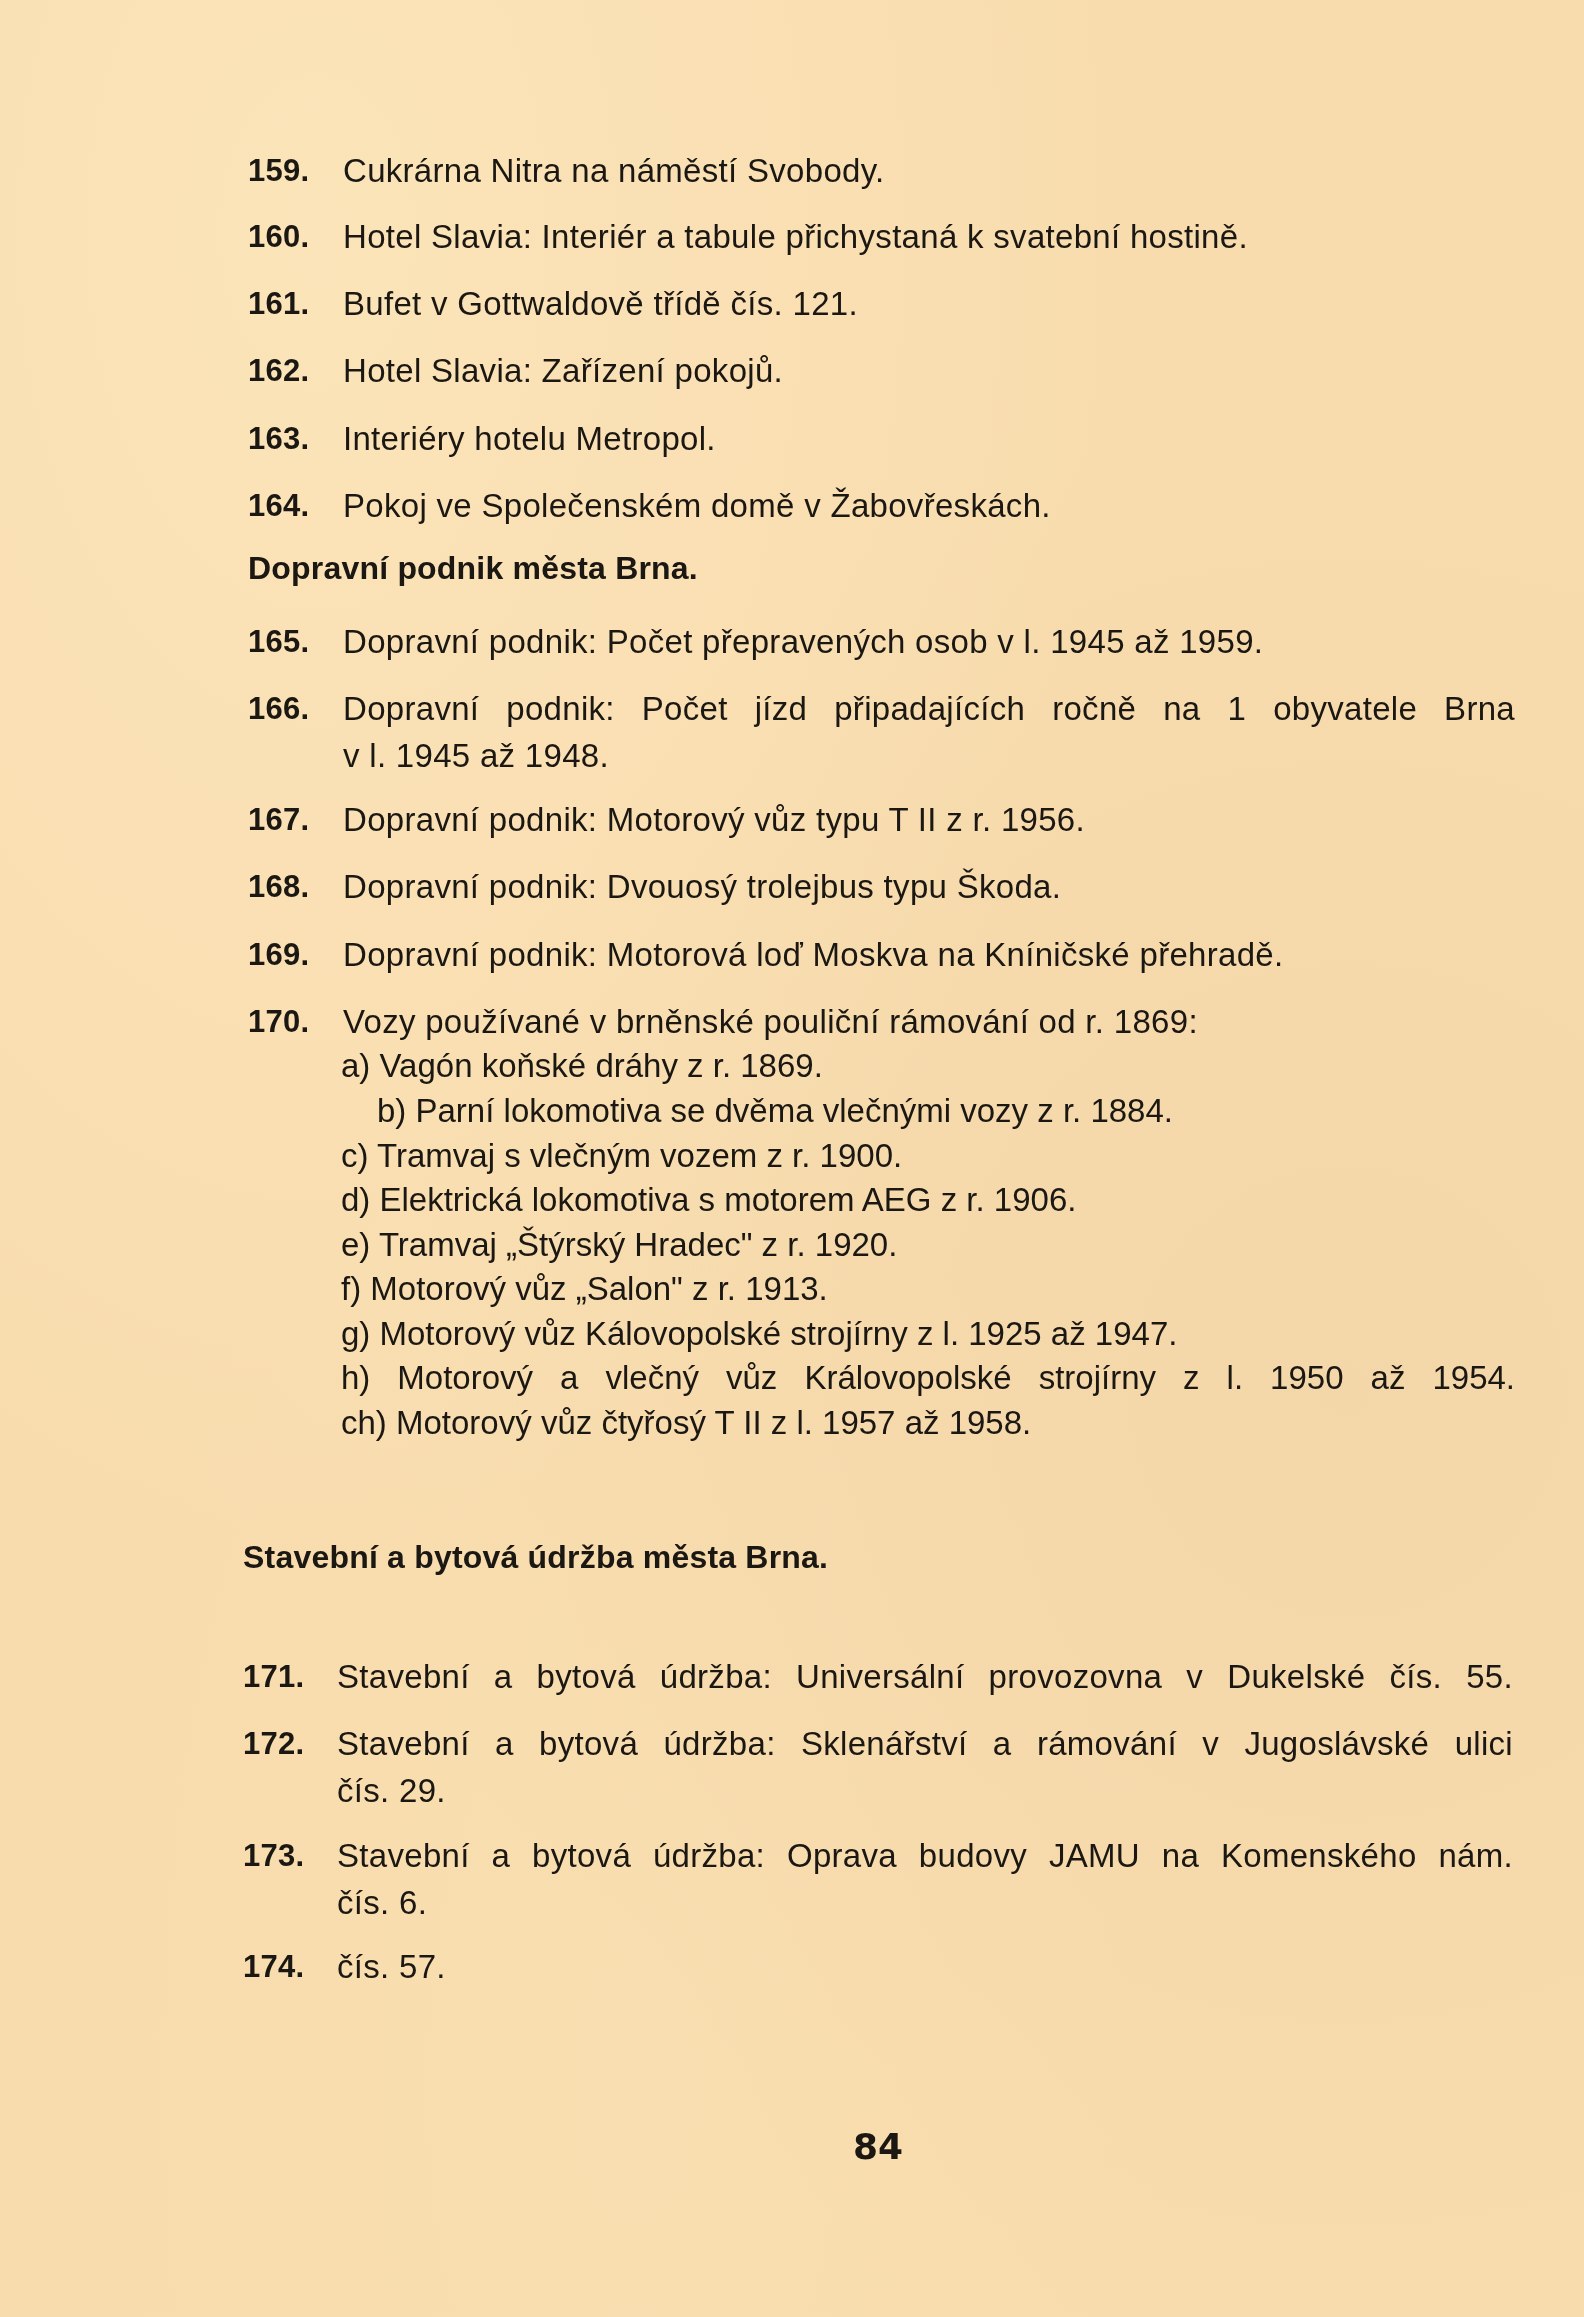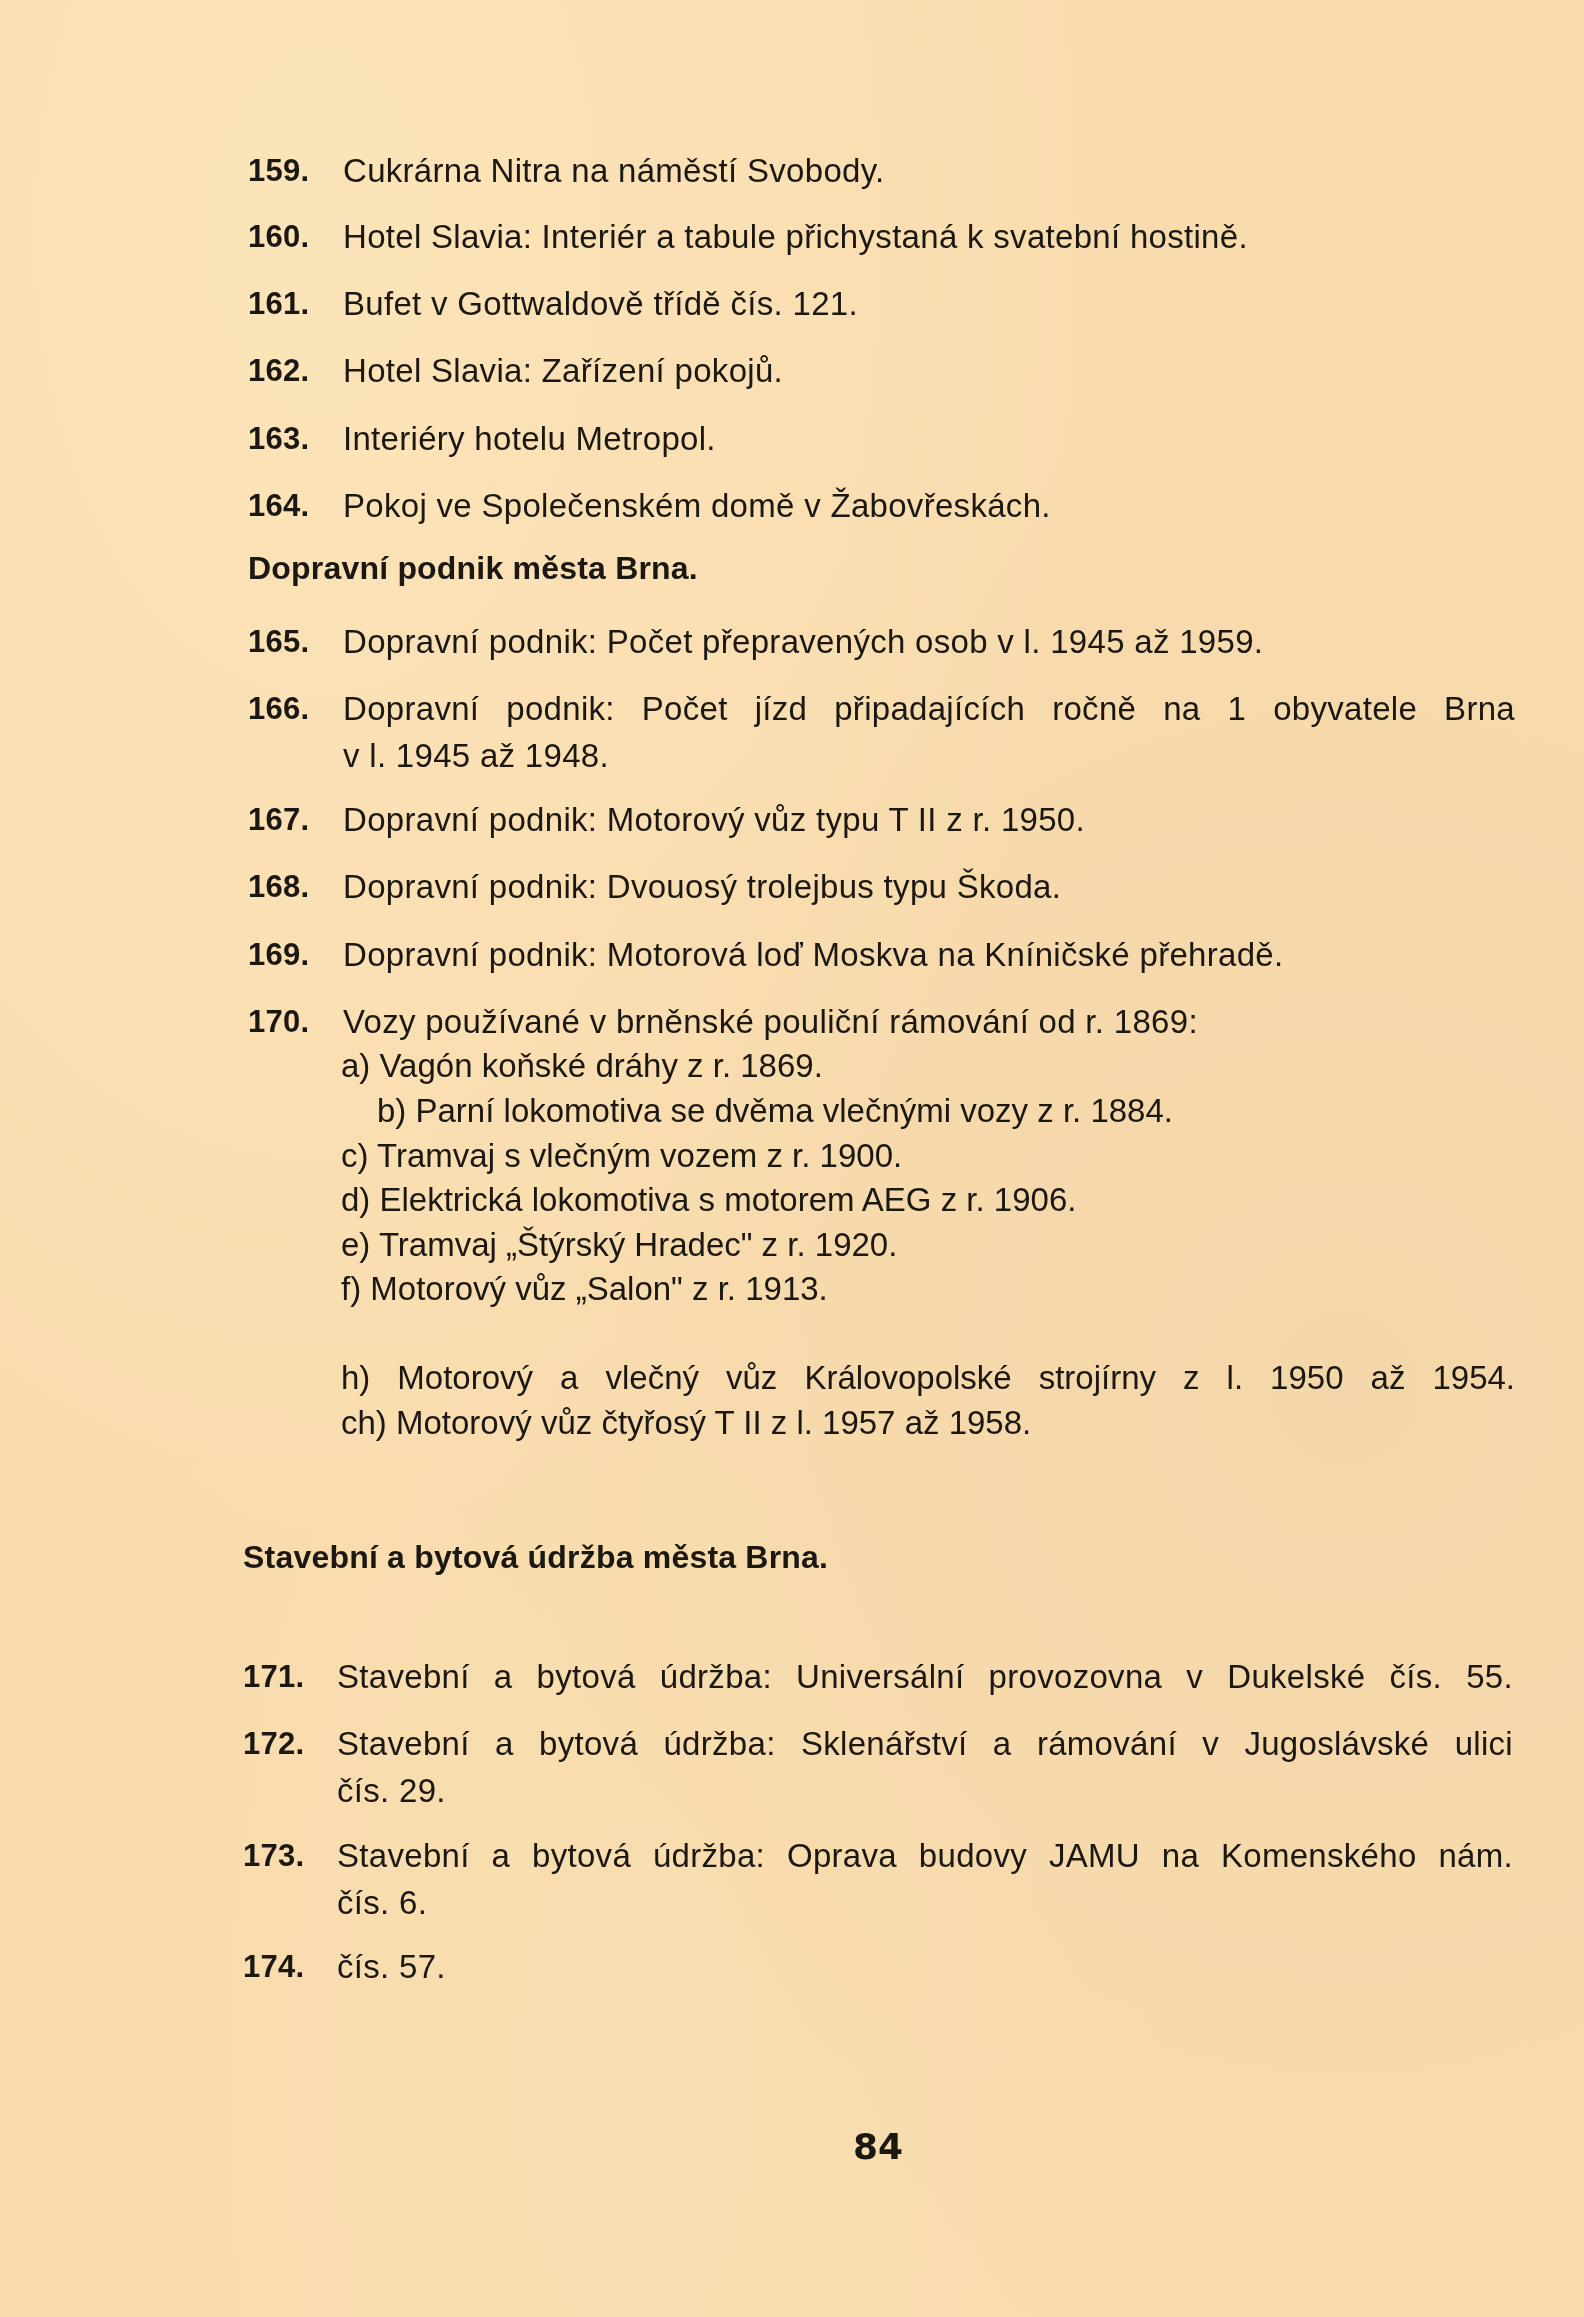--- a/index.html
+++ b/index.html
@@ -108,41 +108,42 @@
   </div>
   <div class="entry" style="left:0;top:685px;">
     <span class="num" style="left:248px;">166.</span>
     <span class="txt" style="left:343px;width:1172px;">
       <span class="justify">Dopravní podnik: Počet jízd připadajících ročně na 1 obyvatele Brna</span>
       <span style="display:block;">v l. 1945 až 1948.</span>
     </span>
   </div>
   <div class="entry" style="left:0;top:796px;">
     <span class="num" style="left:248px;">167.</span>
-    <span class="txt" style="left:343px;">Dopravní podnik: Motorový vůz typu T II z r. 1950.</span>
+    <span class="txt" style="left:343px;">Dopravní podnik: Motorový vůz typu T II z r. 1956.</span>
   </div>
   <div class="entry" style="left:0;top:863px;">
     <span class="num" style="left:248px;">168.</span>
     <span class="txt" style="left:343px;">Dopravní podnik: Dvouosý trolejbus typu Škoda.</span>
   </div>
   <div class="entry" style="left:0;top:931px;">
     <span class="num" style="left:248px;">169.</span>
     <span class="txt" style="left:343px;">Dopravní podnik: Motorová loď Moskva na Kníničské přehradě.</span>
   </div>
   <div class="entry" style="left:0;top:998px;">
     <span class="num" style="left:248px;">170.</span>
     <span class="txt" style="left:343px;">Vozy používané v brněnské pouliční rámování od r. 1869:</span>
   </div>
 
   <div class="sub" style="left:341px;top:1043px;">a) Vagón koňské dráhy z r. 1869.</div>
   <div class="sub" style="left:341px;top:1088px;margin-left:36px;">b) Parní lokomotiva se dvěma vlečnými vozy z r. 1884.</div>
   <div class="sub" style="left:341px;top:1133px;">c) Tramvaj s vlečným vozem z r. 1900.</div>
   <div class="sub" style="left:341px;top:1177px;">d) Elektrická lokomotiva s motorem AEG z r. 1906.</div>
   <div class="sub" style="left:341px;top:1222px;">e) Tramvaj „Štýrský Hradec" z r. 1920.</div>
   <div class="sub" style="left:341px;top:1266px;">f)  Motorový vůz „Salon" z r. 1913.</div>
+  <div class="sub" style="left:341px;top:1311px;">g) Motorový vůz Kálovopolské strojírny z l. 1925 až 1947.</div>
   <div class="sub" style="left:341px;top:1355px;width:1174px;">
     <span class="justify">h) Motorový a vlečný vůz Královopolské strojírny z l. 1950 až 1954.</span>
   </div>
   <div class="sub" style="left:341px;top:1400px;">ch) Motorový vůz čtyřosý T II z l. 1957 až 1958.</div>
 
   <div class="heading" style="left:243px;top:1539px;">Stavební a bytová údržba města Brna.</div>
 
   <div class="entry" style="left:0;top:1653px;">
     <span class="num" style="left:243px;">171.</span>
     <span class="txt" style="left:337px;width:1176px;">

